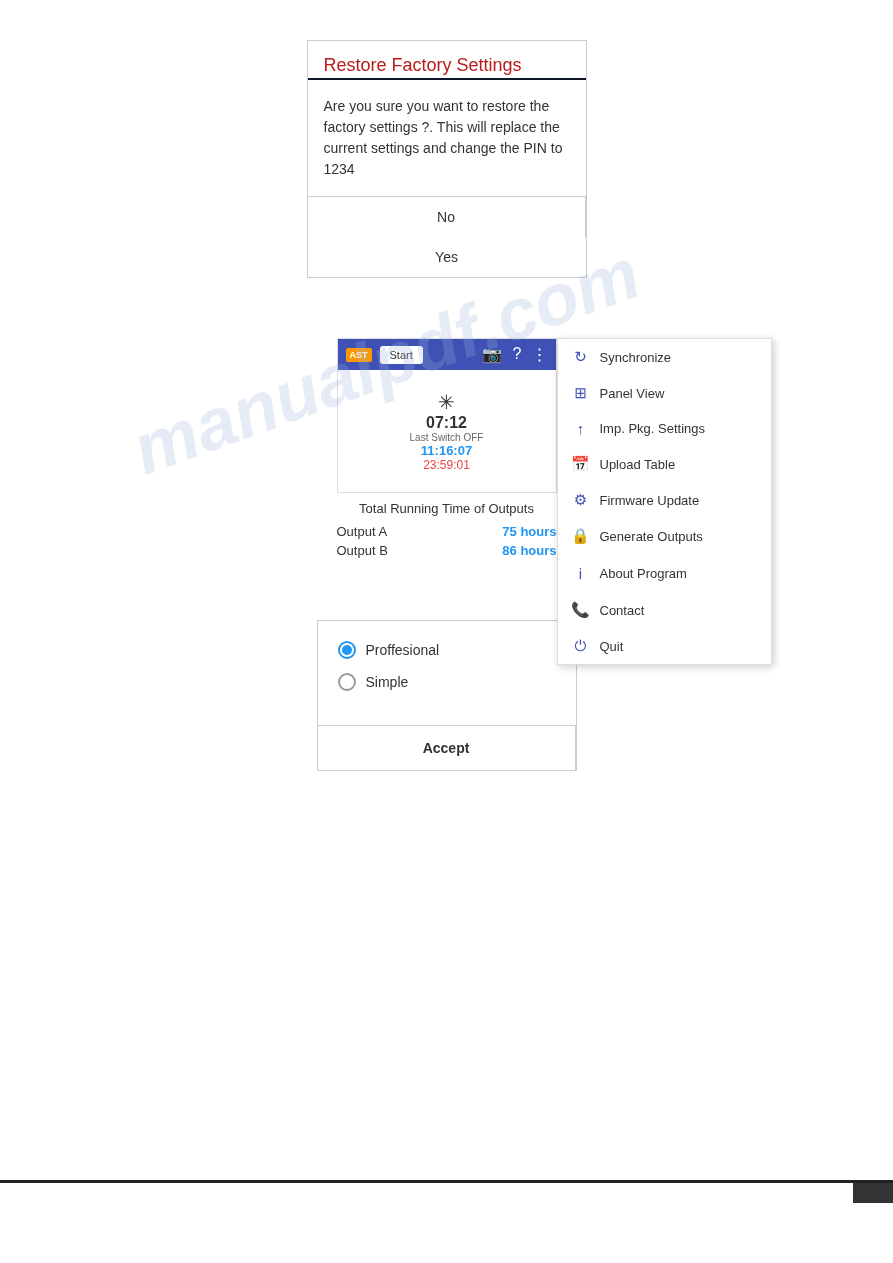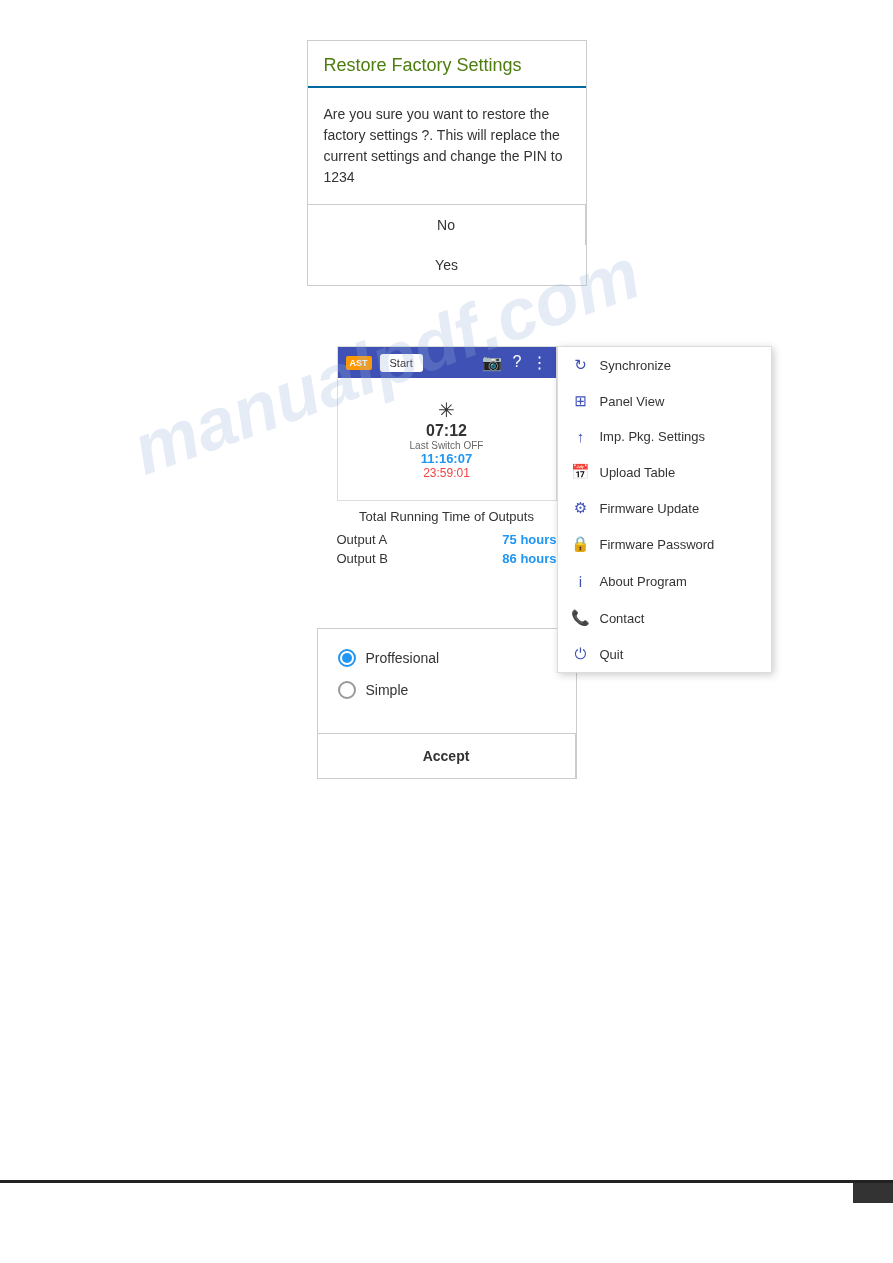--- a/index.html
+++ b/index.html
@@ -34,24 +34,24 @@
       padding-top: 40px;
     }
 
     .dialog-box {
       width: 280px;
       border: 1px solid #ccc;
       background: #fff;
     }
 
     .dialog-title {
-      color: #4d7c0f;
+      color: #b91c1c;
       font-size: 18px;
-      padding: 14px 16px 10px;
-      border-bottom: 2px solid #0369a1;
+      padding: 14px 16px 2px;
+      border-bottom: 2px solid #0f172a;
     }
 
     .dialog-body {
       padding: 16px;
       font-size: 14px;
       color: #333;
       line-height: 1.5;
       border-bottom: 1px solid #ccc;
     }
 
@@ -383,21 +383,21 @@
       <div class="menu-item">
         <span class="menu-icon">📅</span>
         <span>Upload Table</span>
       </div>
       <div class="menu-item">
         <span class="menu-icon">⚙</span>
         <span>Firmware Update</span>
       </div>
       <div class="menu-item">
         <span class="menu-icon">🔒</span>
-        <span>Firmware Password</span>
+        <span>Generate Outputs</span>
       </div>
       <div class="menu-item">
         <span class="menu-icon">ℹ</span>
         <span>About Program</span>
       </div>
       <div class="menu-item">
         <span class="menu-icon">📞</span>
         <span>Contact</span>
       </div>
       <div class="menu-item">

